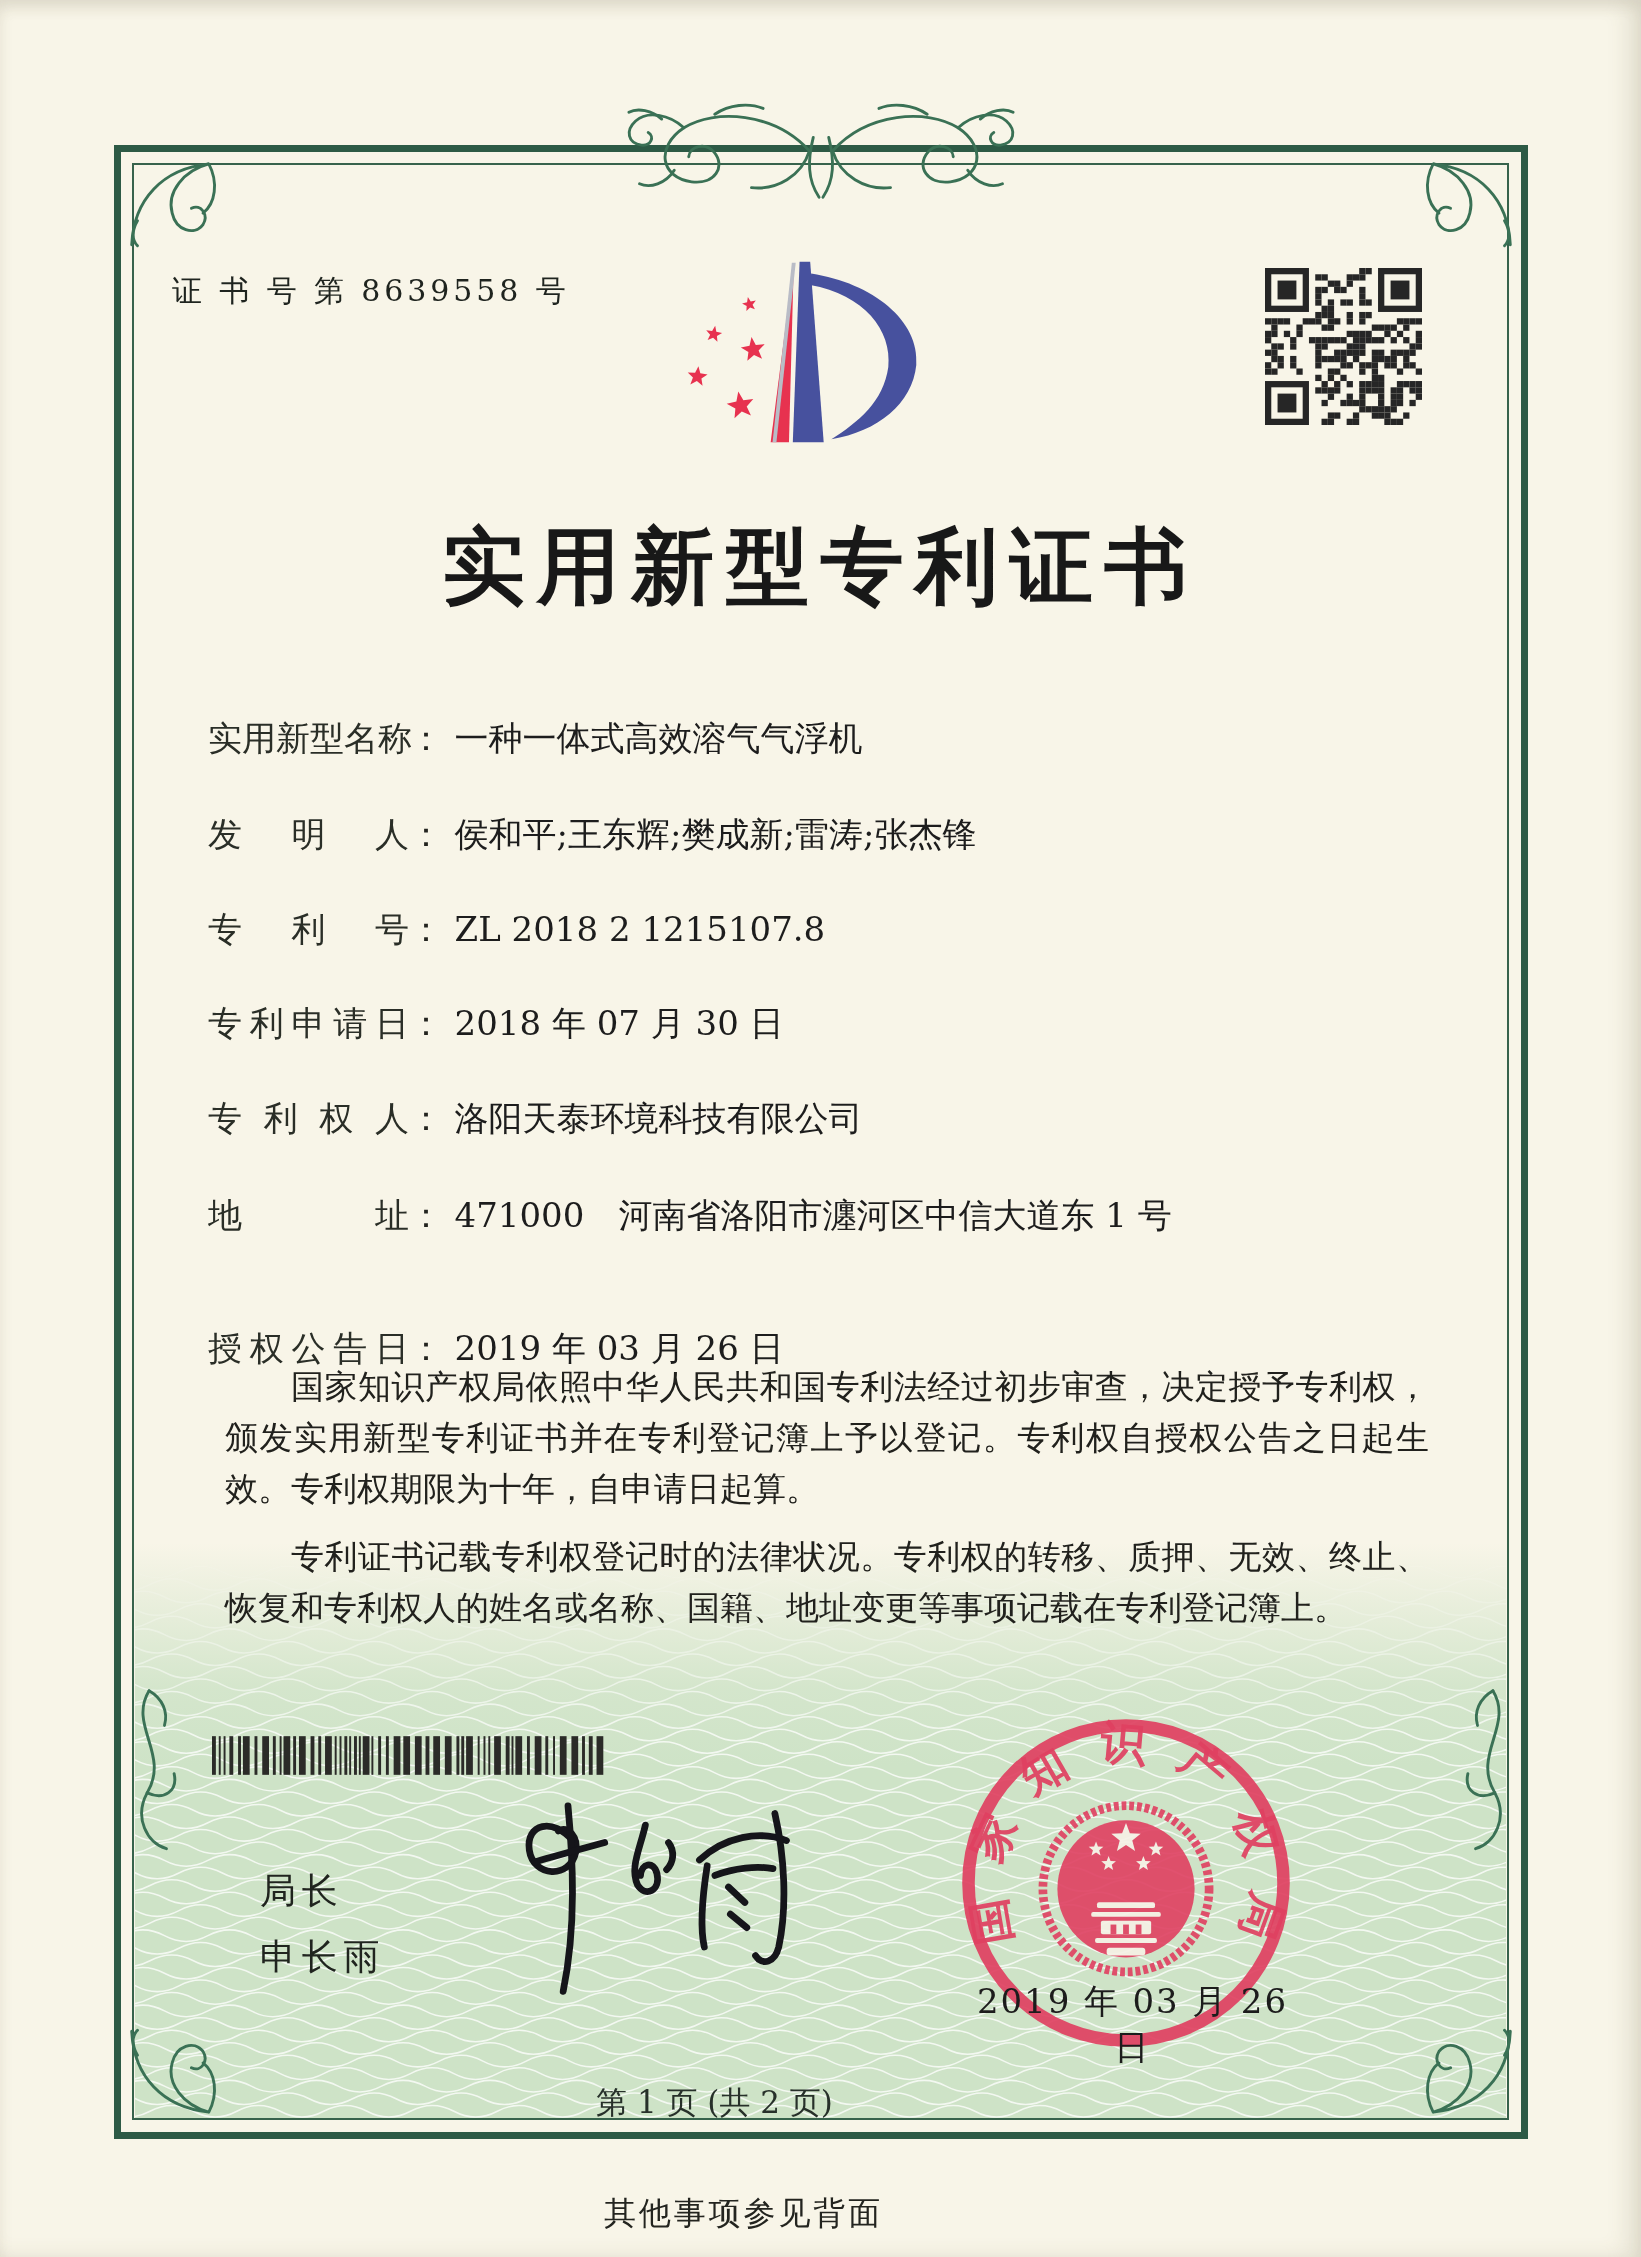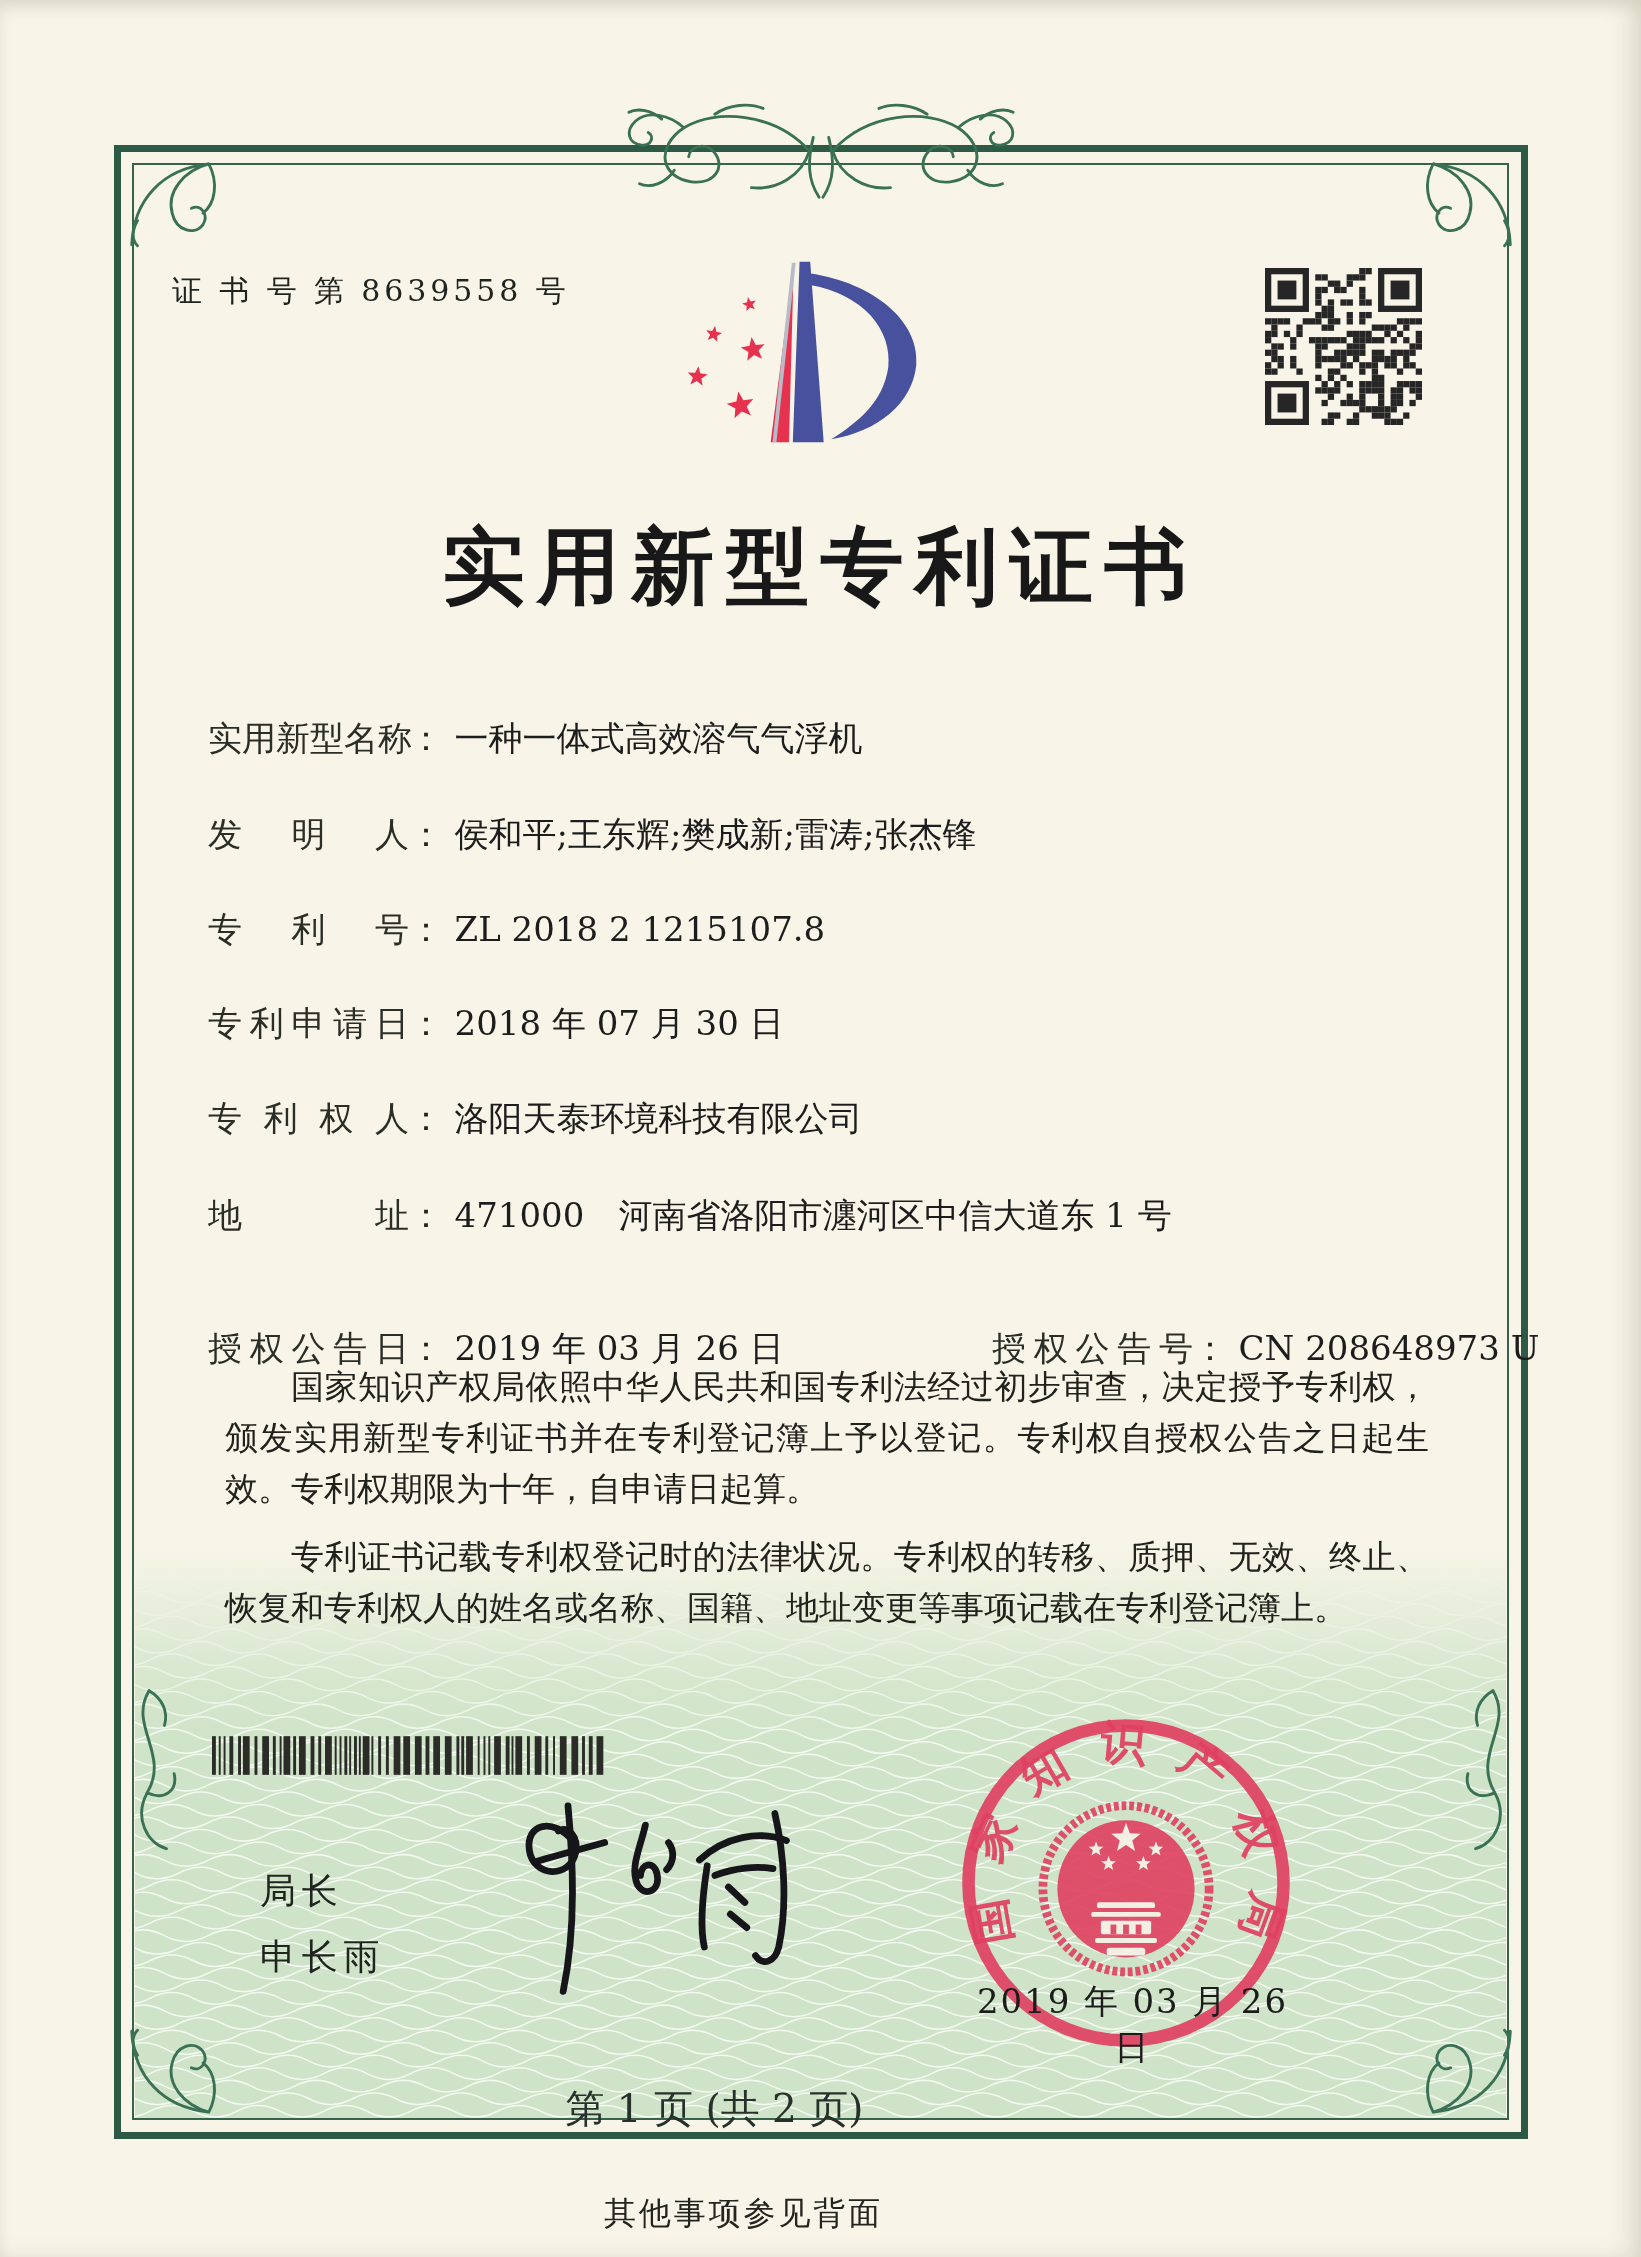--- a/index.html
+++ b/index.html
@@ -25,21 +25,21 @@
   .fvalue{color:#1d1d1d;}
   .grant-right{position:absolute;left:784px;top:0;}
   .paragraphs{position:absolute;left:208px;top:1344px;width:1238px;font-size:33px;line-height:51px;
               color:#21211d;text-align:justify;}
   .paragraphs p{margin:17px;text-indent:2em;}
   .signer{position:absolute;left:212px;font-family:"DejaVu Sans","Liberation Sans",sans-serif;
           font-size:36px;color:#20241f;letter-spacing:5.8px;margin-left:48px;}
   .signer-title{top:1867px;} .signer-name{top:1933px;font-family:Liberation Serif, serif;}
   .seal-date{position:absolute;left:966px;top:1979px;width:333px;text-align:center;
              font-size:34px;color:#1c1c1c;letter-spacing:1.9px;}
-  .page-info{position:absolute;left:0;top:2082px;width:1429px;text-align:center;font-size:39px;color:#27302a;}
+  .page-info{position:absolute;left:0;top:2082px;width:1429px;text-align:center;font-size:31px;color:#27302a;}
   .back-note{position:absolute;left:0;top:2192px;width:1487px;text-align:center;font-size:32px;color:#23241f;letter-spacing:2.9px;}
   
   .logo{position:absolute;left:679px;top:257px;}
   .qr{position:absolute;left:1265px;top:268px;}
   .barcode{position:absolute;left:212px;top:1736px;}
   .signature{position:absolute;left:423px;top:1798px;}
   .seal{position:absolute;left:954px;top:1711px;}
   .orn{position:absolute;}
   .orn svg{display:block;}
 </style>
@@ -425,23 +425,20 @@
     <span class="flabel">专利申请日</span><span class="colon">：</span><span class="fvalue">2018 年 07 月 30 日</span>
   </div>
   <div class="field-row" style="top:1096px;">
     <span class="flabel">专利权人</span><span class="colon">：</span><span class="fvalue">洛阳天泰环境科技有限公司</span>
   </div>
   <div class="field-row" style="top:1193px;">
     <span class="flabel">地址</span><span class="colon">：</span><span class="fvalue">471000　河南省洛阳市瀍河区中信大道东 1 号</span>
   </div>
   <div class="field-row" style="top:1290px;width:1241px;margin-top:36px;">
     <span class="flabel">授权公告日</span><span class="colon">：</span><span class="fvalue">2019 年 03 月 26 日</span>
-    <span class="grant-right">
-      <span class="flabel">授权公告号</span><span class="colon">：</span><span class="fvalue">CN 208648973 U</span>
-    </span>
   </div>
 
   <div class="paragraphs">
     <p>国家知识产权局依照中华人民共和国专利法经过初步审查，决定授予专利权，颁发实用新型专利证书并在专利登记簿上予以登记。专利权自授权公告之日起生效。专利权期限为十年，自申请日起算。</p>
     <p>专利证书记载专利权登记时的法律状况。专利权的转移、质押、无效、终止、恢复和专利权人的姓名或名称、国籍、地址变更等事项记载在专利登记簿上。</p>
   </div>
 
   <div class="barcode">
     <svg id="bcsvg" width="400" height="39" viewBox="0 0 414 40">
         <rect x="0" y="0" width="4" height="40" fill="#2b2b28"></rect>

